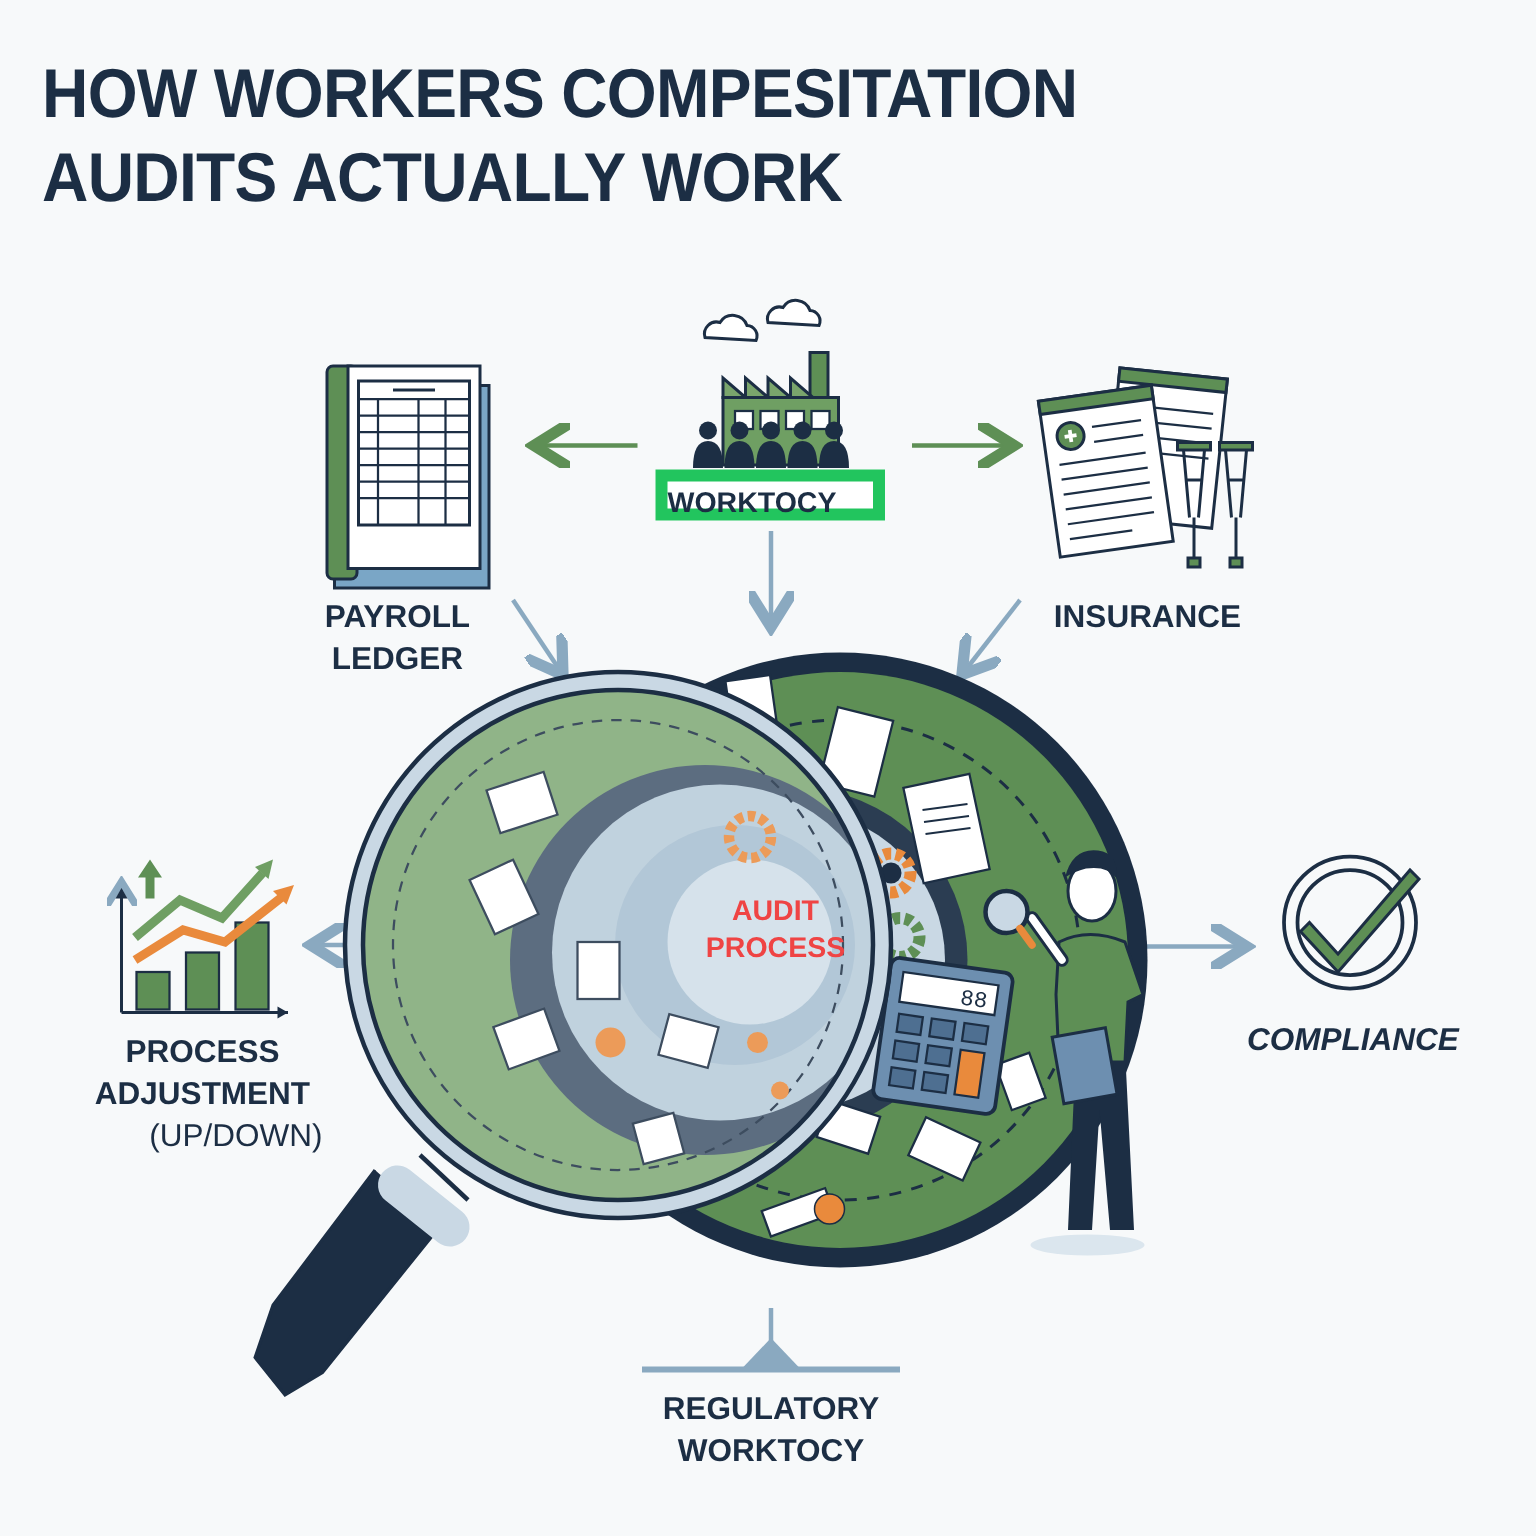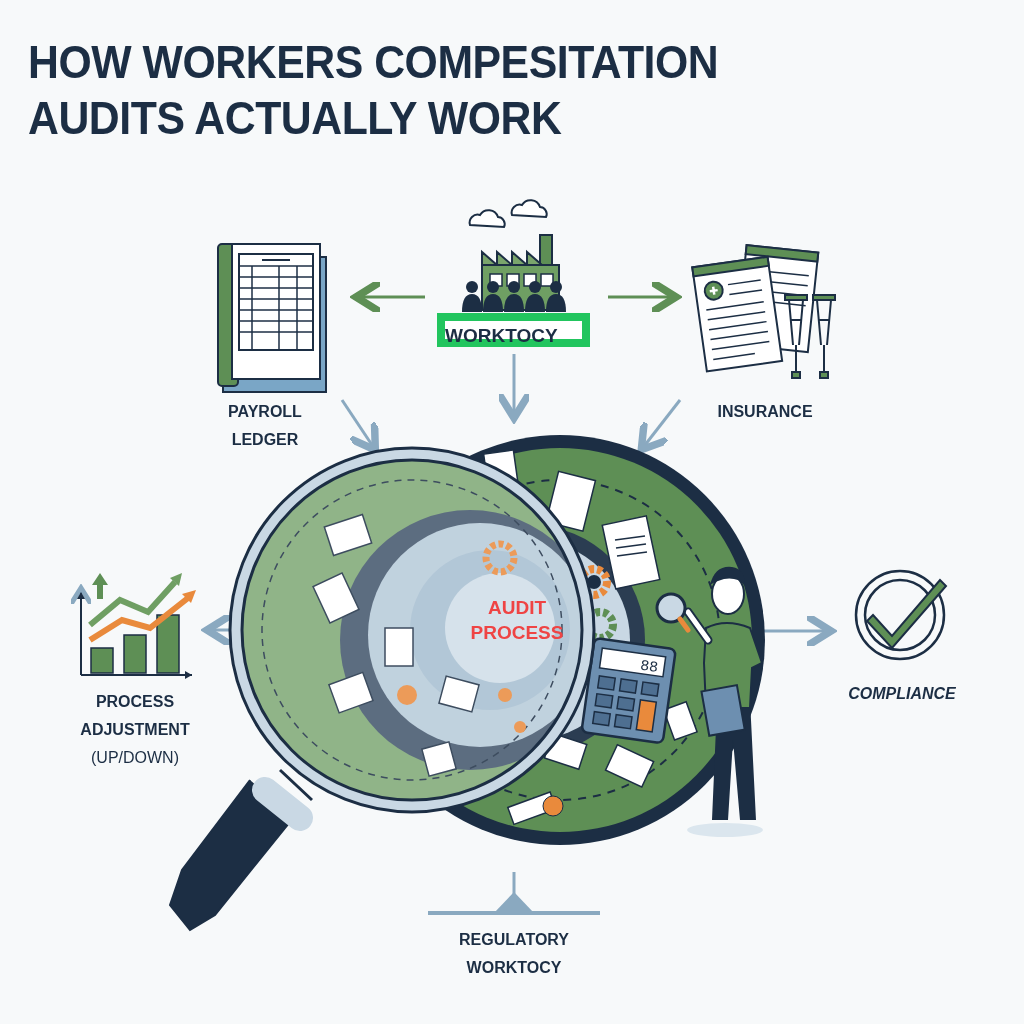--- a/index.html
+++ b/index.html
@@ -1,19 +1,19 @@
 <!DOCTYPE html>
 <html><head>
 <meta charset="utf-8">
 <style>
   html,body{margin:0;padding:0;}
   body{width:1024px;height:1024px;background:#f7f9fa;position:relative;overflow:hidden;font-family:"Liberation Sans",sans-serif;color:#1c2e44;}
   .title{position:absolute;left:28px;top:34px;font-family:"Liberation Sans",sans-serif;font-weight:700;font-size:46px;line-height:56px;color:#1c2e44;letter-spacing:-0.5px;transform:scaleX(0.93);transform-origin:left top;}
   .title div{white-space:nowrap;}
-  .label{position:absolute;text-align:center;font-weight:700;font-size:16px;line-height:28px;color:#1c2e44;white-space:nowrap;}
+  .label{position:absolute;text-align:center;font-weight:700;font-size:21px;line-height:28px;color:#1c2e44;white-space:nowrap;}
   svg.stage{position:absolute;left:0;top:0;}
   .workbox{position:absolute;left:437px;top:313px;width:153px;height:34px;border:8px solid #22c55e;background:#fff;box-sizing:border-box;font-weight:700;font-size:19px;line-height:30px;color:#1c2e44;}
   .center-label{position:absolute;left:452px;top:595px;width:130px;text-align:center;font-weight:700;font-size:19px;line-height:25px;color:#ef4444;}
 </style>
 </head>
 <body>
 
 <div class="title">
   <div>HOW WORKERS COMPESITATION</div>
   <div>AUDITS ACTUALLY WORK</div>
@@ -245,21 +245,21 @@
 </div>
 
 <div class="center-label">
   <div>AUDIT</div>
   <div>PROCESS</div>
 </div>
 
 <div class="label" style="left:55px;top:688px;width:160px;">
   <div>PROCESS</div>
   <div>ADJUSTMENT</div>
-  <div style="font-weight:400;">(UP/DOWN)</div>
+  <div style="font-weight:400;text-align:right;">(UP/DOWN)</div>
 </div>
 
 <div class="label" style="left:822px;top:680px;width:160px;font-style:italic;">
   <div>COMPLIANCE</div>
 </div>
 
 <div class="label" style="left:424px;top:926px;width:180px;">
   <div>REGULATORY</div>
   <div>WORKTOCY</div>
 </div>

